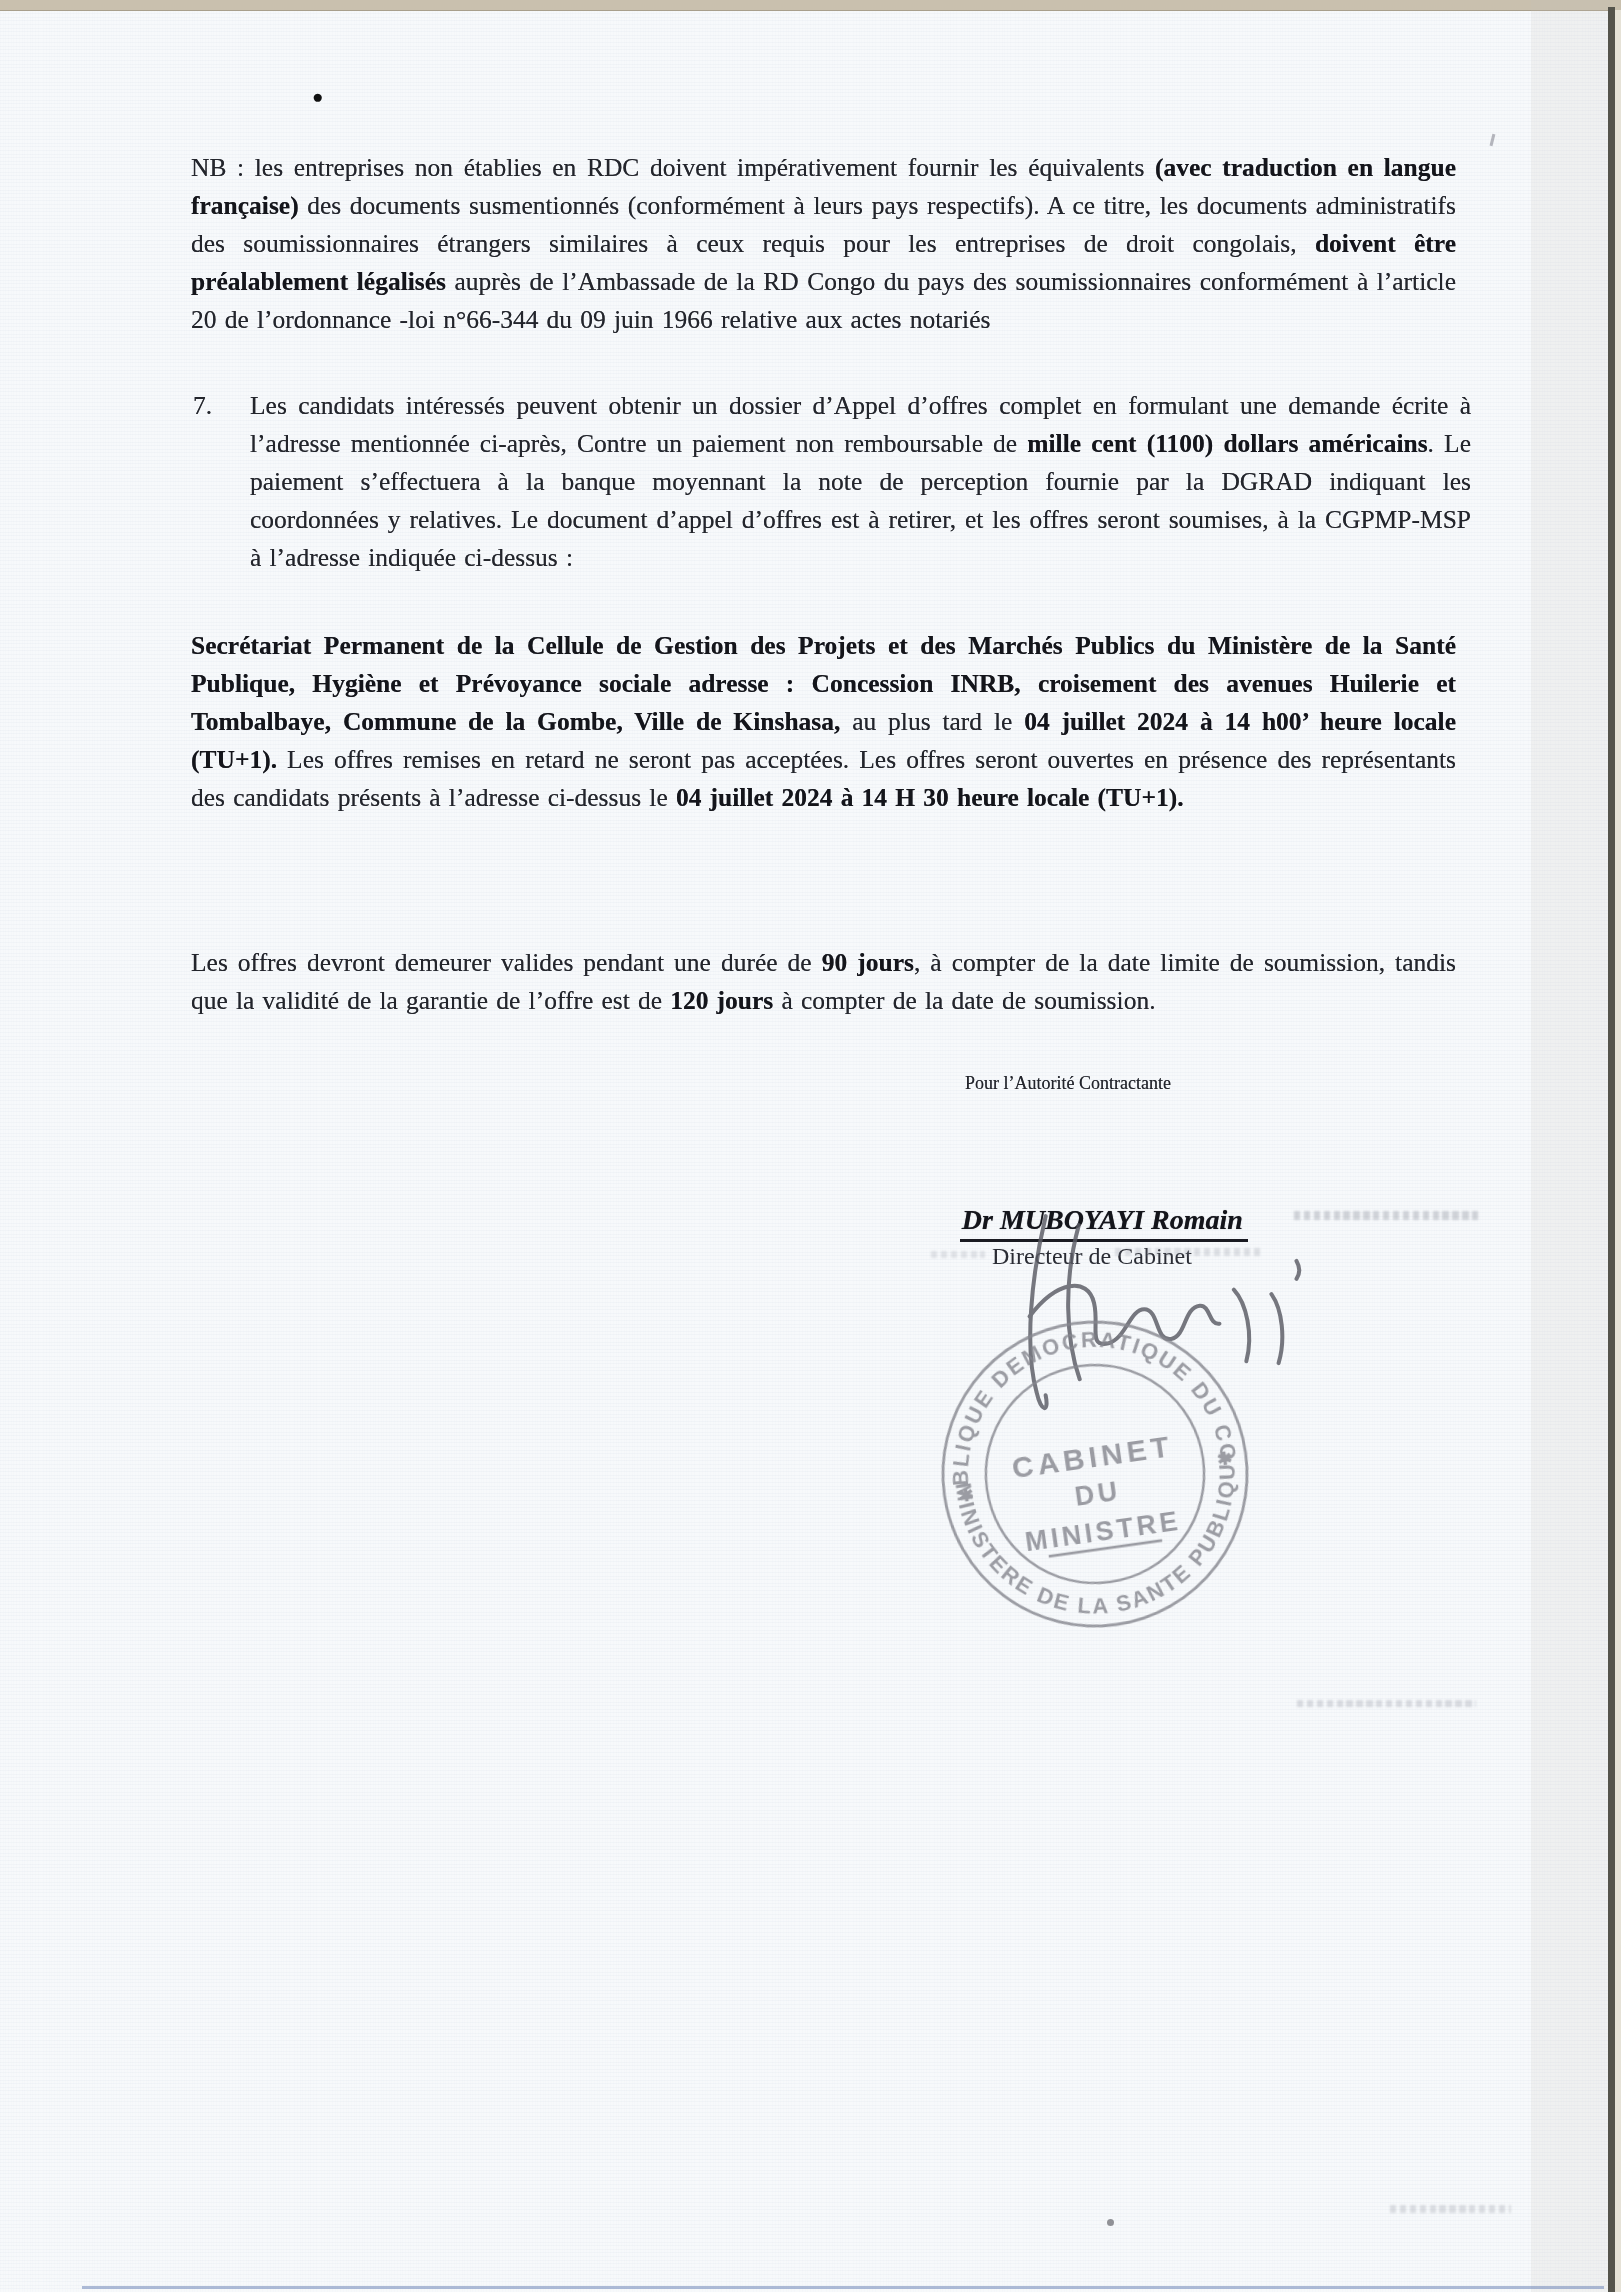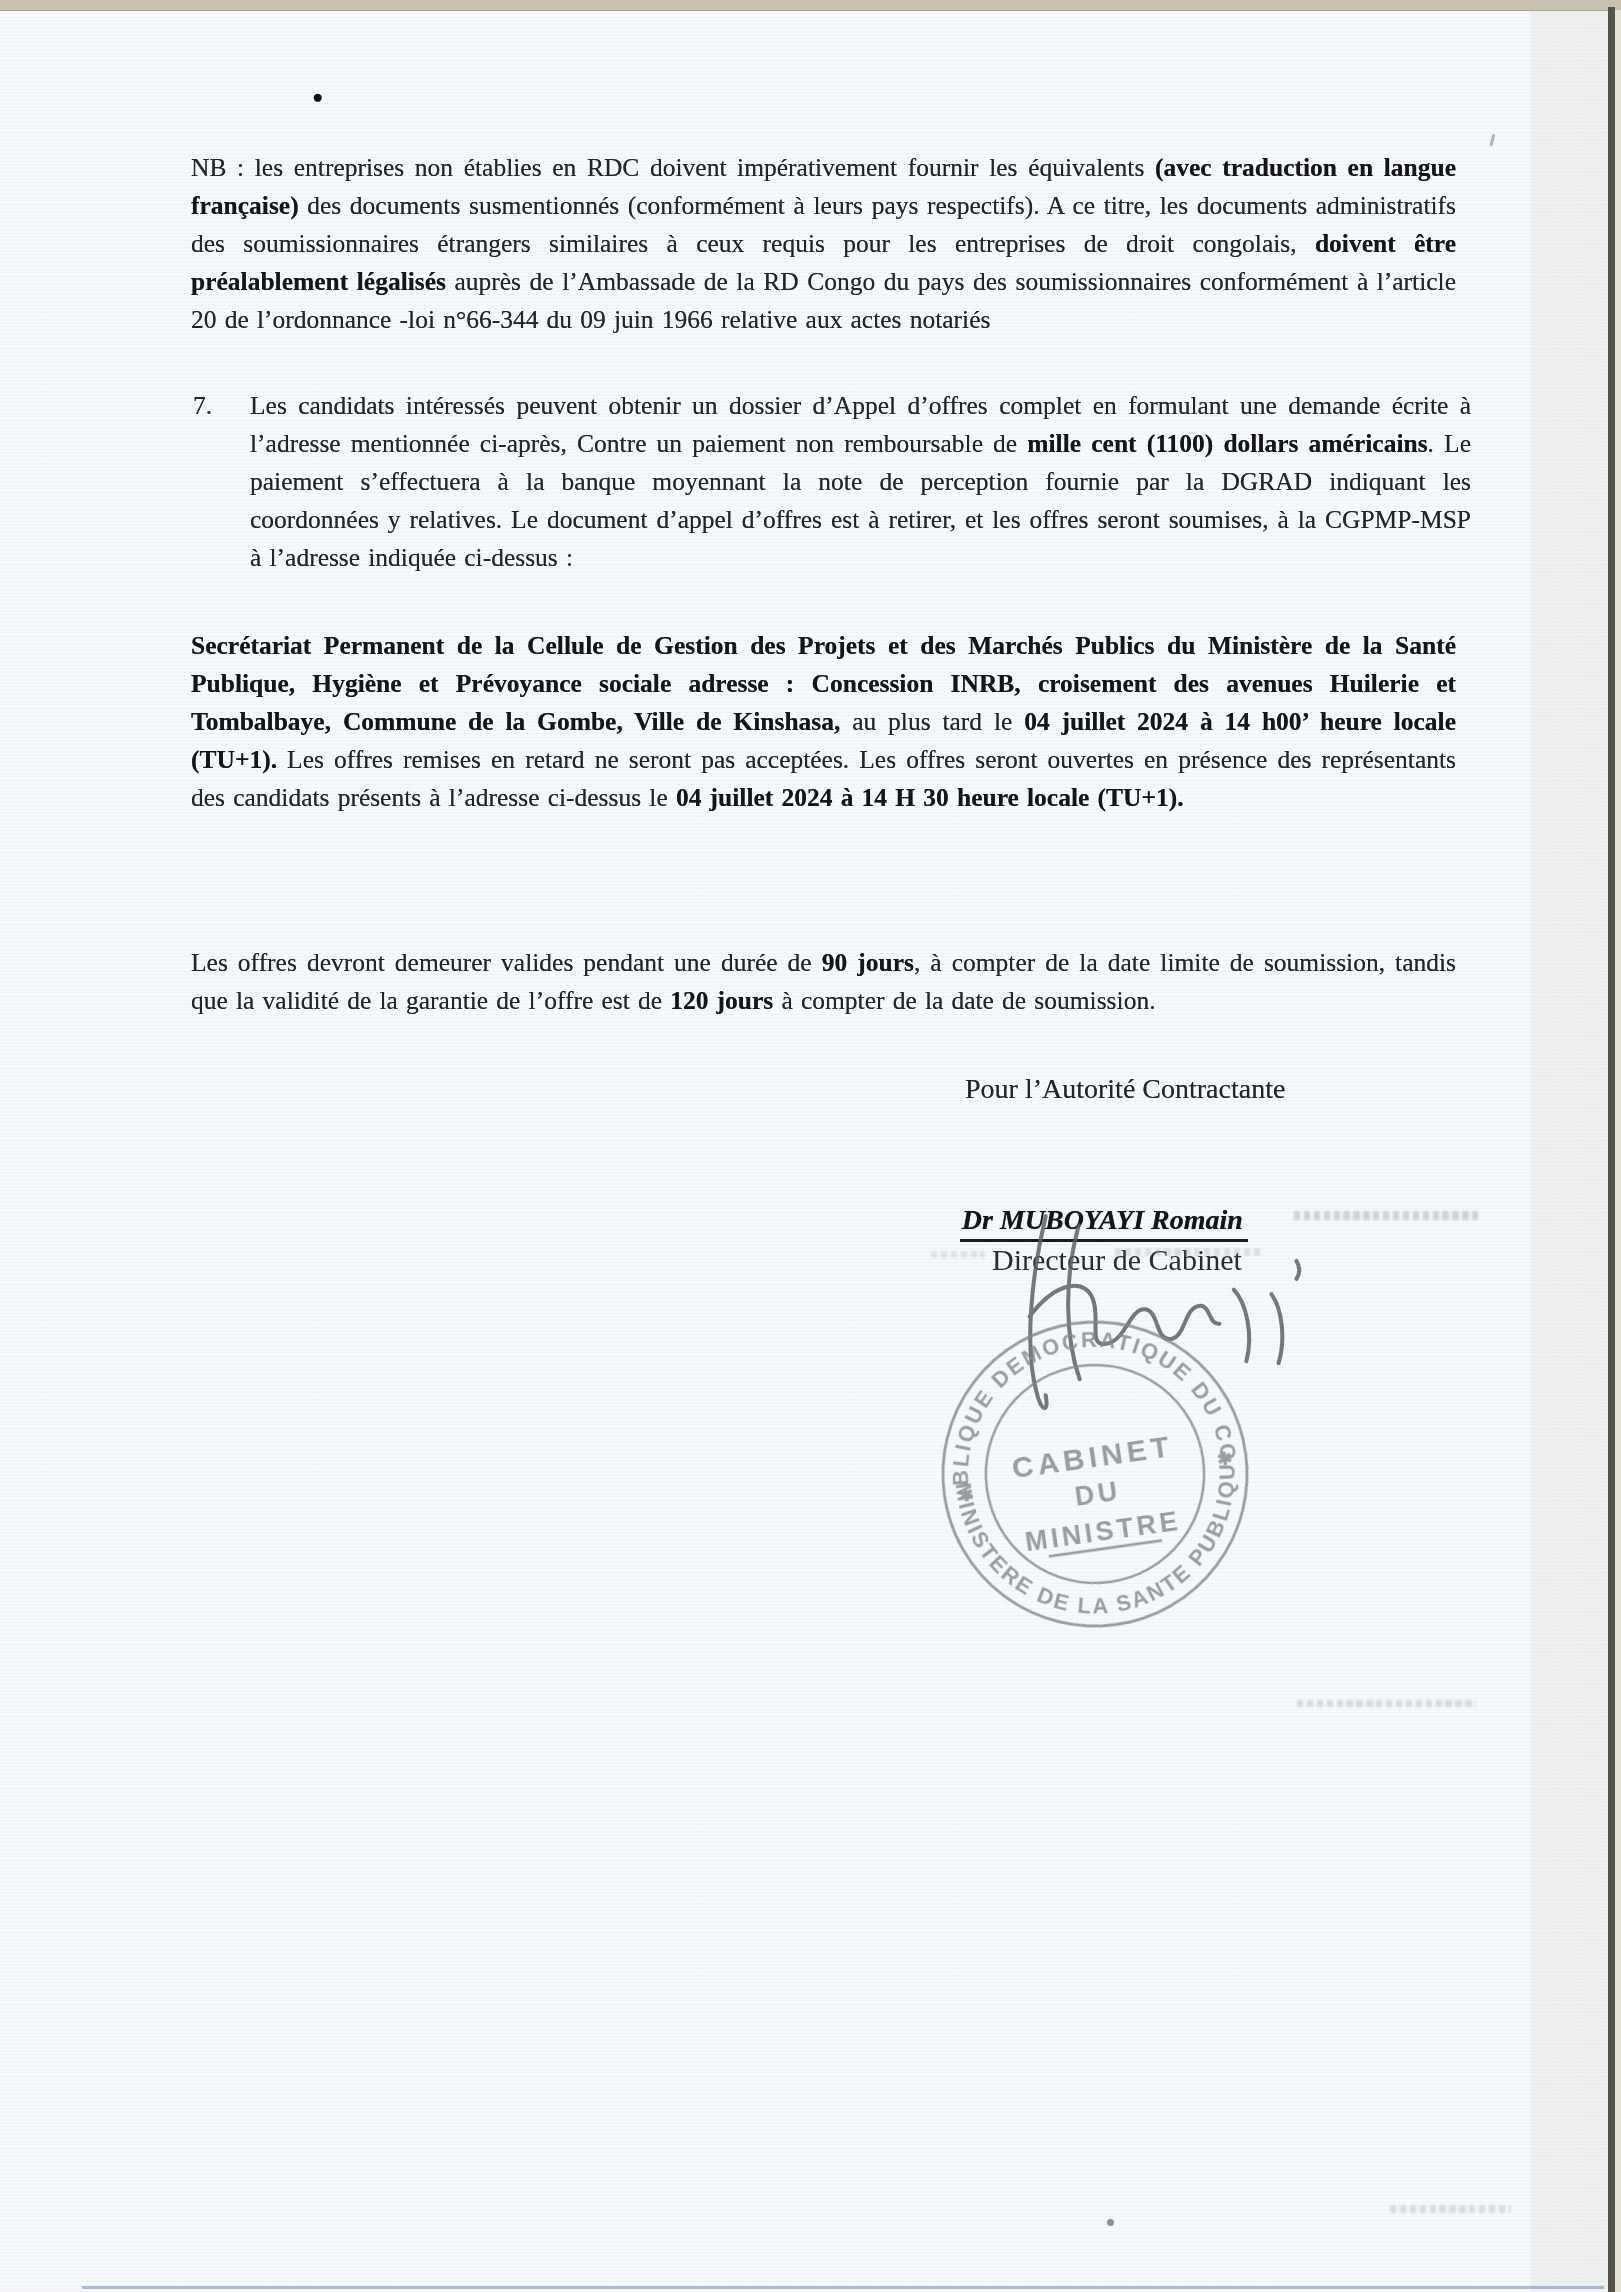--- a/index.html
+++ b/index.html
@@ -19,27 +19,27 @@
     position:absolute;
     text-align:justify;
     font-size:25.5px;
     line-height:38px;
     word-spacing:1.8px;
     text-shadow:0 0 0.6px rgba(25,27,36,0.65);
   }
   .para b, .b{font-weight:bold;color:#14151b;}
   .marker{position:absolute;font-size:25.5px;line-height:38px;text-shadow:0 0 0.6px rgba(25,27,36,0.65);}
   .bullet-dot{position:absolute;font-size:19px;color:#111;}
-  .sig-label{position:absolute;font-size:28px;text-shadow:0 0 0.6px rgba(25,27,36,0.6);font-family:Liberation Serif, serif;}
+  .sig-label{position:absolute;font-size:18px;text-shadow:0 0 0.6px rgba(25,27,36,0.6);font-family:Liberation Serif, serif;}
   .sig-name{
     position:absolute;font-size:28px;font-weight:bold;font-style:italic;
     color:#14151b;border-bottom:3.1px solid #1a1b22;padding:0 5.4px 2.7px 1.8px;
     text-shadow:0 0 0.7px rgba(20,20,30,0.7);
   }
-  .sig-title{position:absolute;font-size:30px;color:#2a2c34;filter:blur(0.3px);}
+  .sig-title{position:absolute;font-size:24px;color:#2a2c34;filter:blur(0.3px);}
   
   .edge-top{position:absolute;left:0;top:0;width:100%;height:9.9px;background:#c9c0ae;border-bottom:1.8px solid #a89f8c;}
   .edge-right-shadow{position:absolute;top:0;right:10.7px;width:79px;height:100%;background:rgba(196,194,186,0.16);}
   .edge-right{position:absolute;top:7.2px;right:6.3px;width:6.3px;height:2286px;background:#55544c;}
   .edge-right-outer{position:absolute;top:9.9px;right:0;width:6.3px;height:2283px;background:#e6e2d7;}
   .edge-bottom{position:absolute;left:82px;bottom:3.6px;width:1522px;height:3.6px;background:rgba(111,135,184,0.55);}
   .smudge{position:absolute;filter:blur(0.9px);background:repeating-linear-gradient(90deg, rgba(128,133,145,0.32) 0 6.3px, rgba(0,0,0,0) 6.3px 9.9px);}
   .speck{position:absolute;width:7.2px;height:7.2px;border-radius:50%;background:rgba(62,62,70,0.55);}
   .tick{position:absolute;width:2.7px;height:11.6px;background:rgba(100,100,112,0.45);transform:rotate(14deg);}
   .stamp-wrap{position:absolute;left:934px;top:1313px;width:322px;height:322px;opacity:0.80;}

